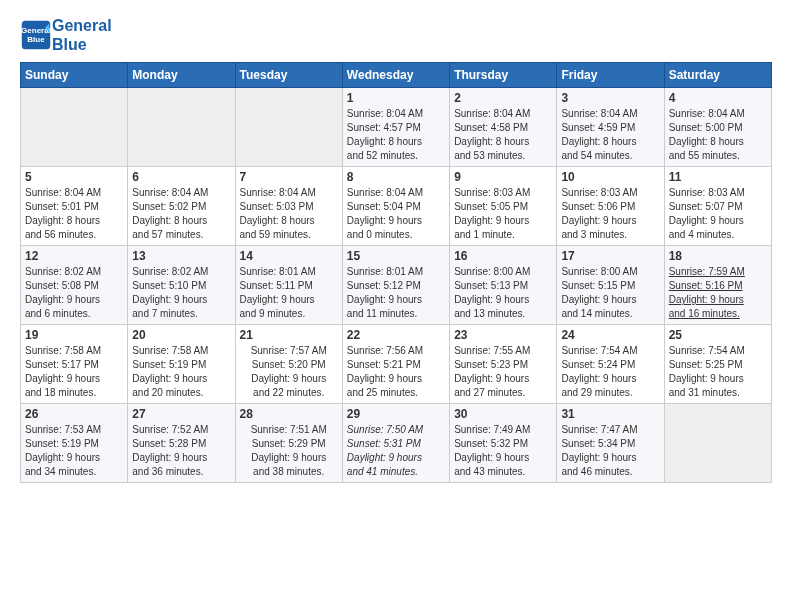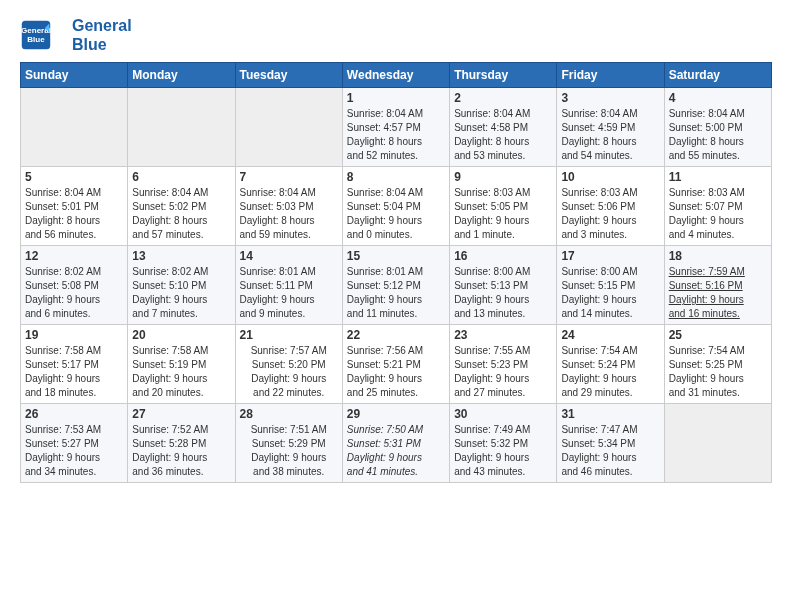--- a/index.html
+++ b/index.html
@@ -16,21 +16,21 @@
     }
     .header-row {
       display: flex;
       justify-content: space-between;
       align-items: flex-start;
       margin-bottom: 8px;
     }
     .logo {
       display: flex;
       align-items: center;
-      gap: 20px;
+      gap: 0;
     }
     .logo-icon {
       width: 32px;
       height: 32px;
     }
     .title-block {
       text-align: right;
     }
     .calendar-title {
       font-size: 36px;
@@ -299,21 +299,21 @@
             <div class="day-info" style="white-space: pre-line;">Sunrise: 7:54 AM
 Sunset: 5:25 PM
 Daylight: 9 hours
 and 31 minutes.</div>
           </td>
         </tr>
         <tr>
           <td>
             <span class="day-number">26</span>
             <div class="day-info" style="white-space: pre-line;">Sunrise: 7:53 AM
-Sunset: 5:27 PM
+Sunset: 5:19 PM
 Daylight: 9 hours
 and 34 minutes.</div>
           </td>
           <td>
             <span class="day-number">27</span>
             <div class="day-info" style="white-space: pre-line;">Sunrise: 7:52 AM
 Sunset: 5:28 PM
 Daylight: 9 hours
 and 36 minutes.</div>
           </td>

